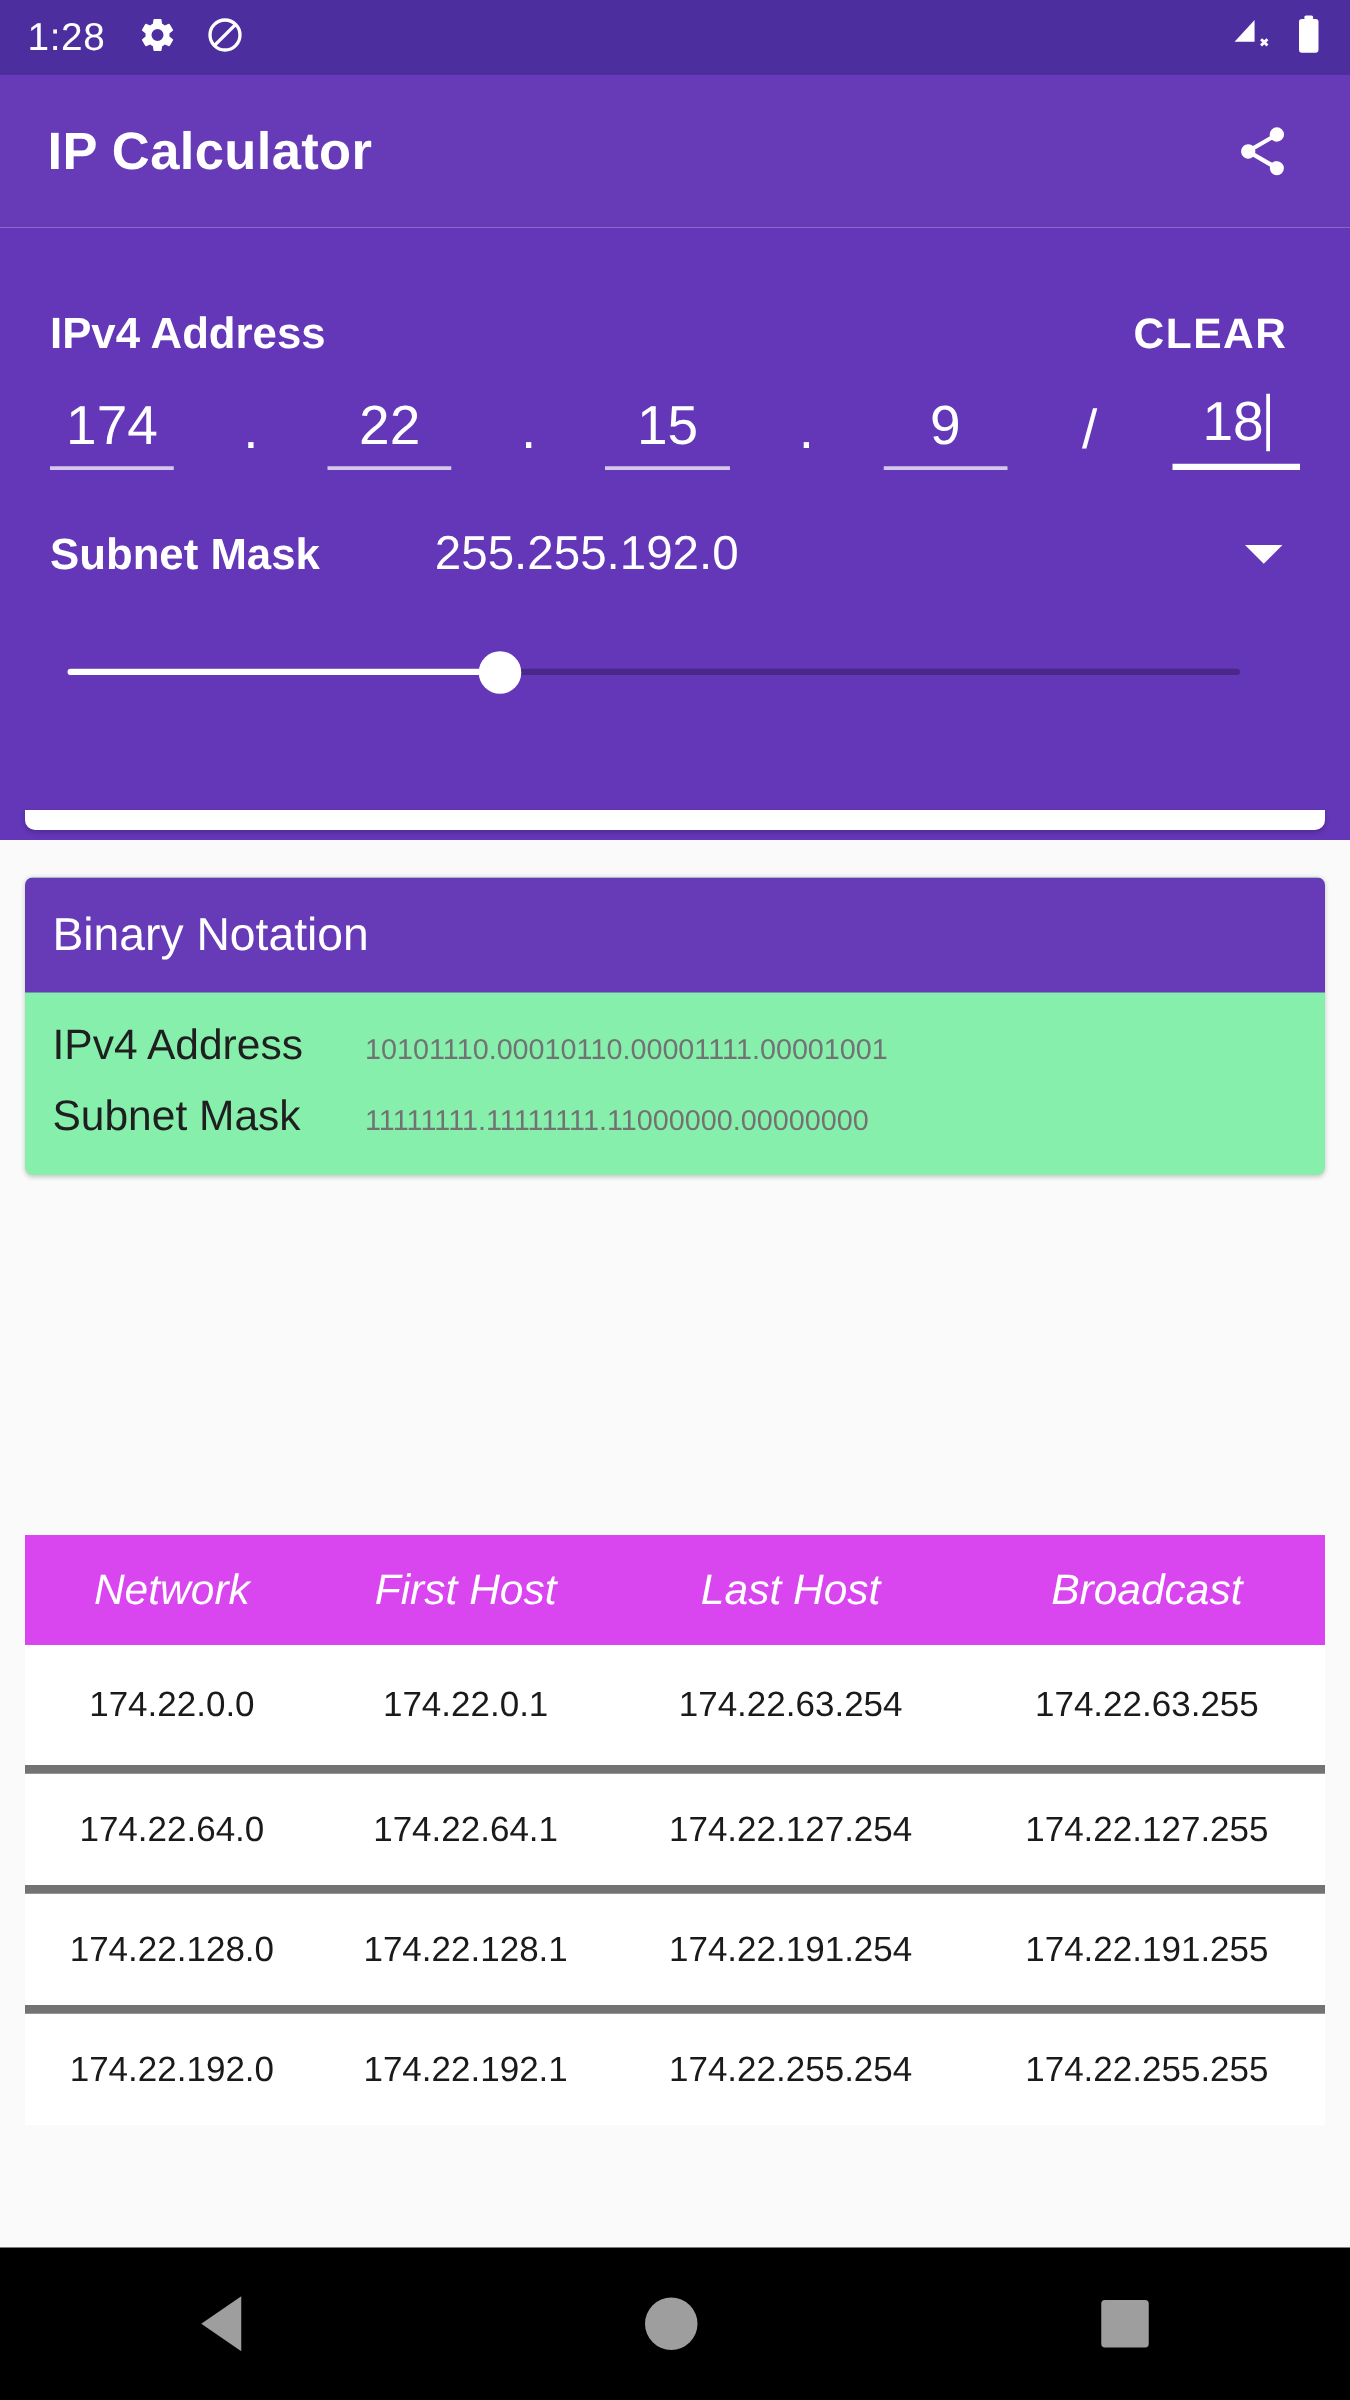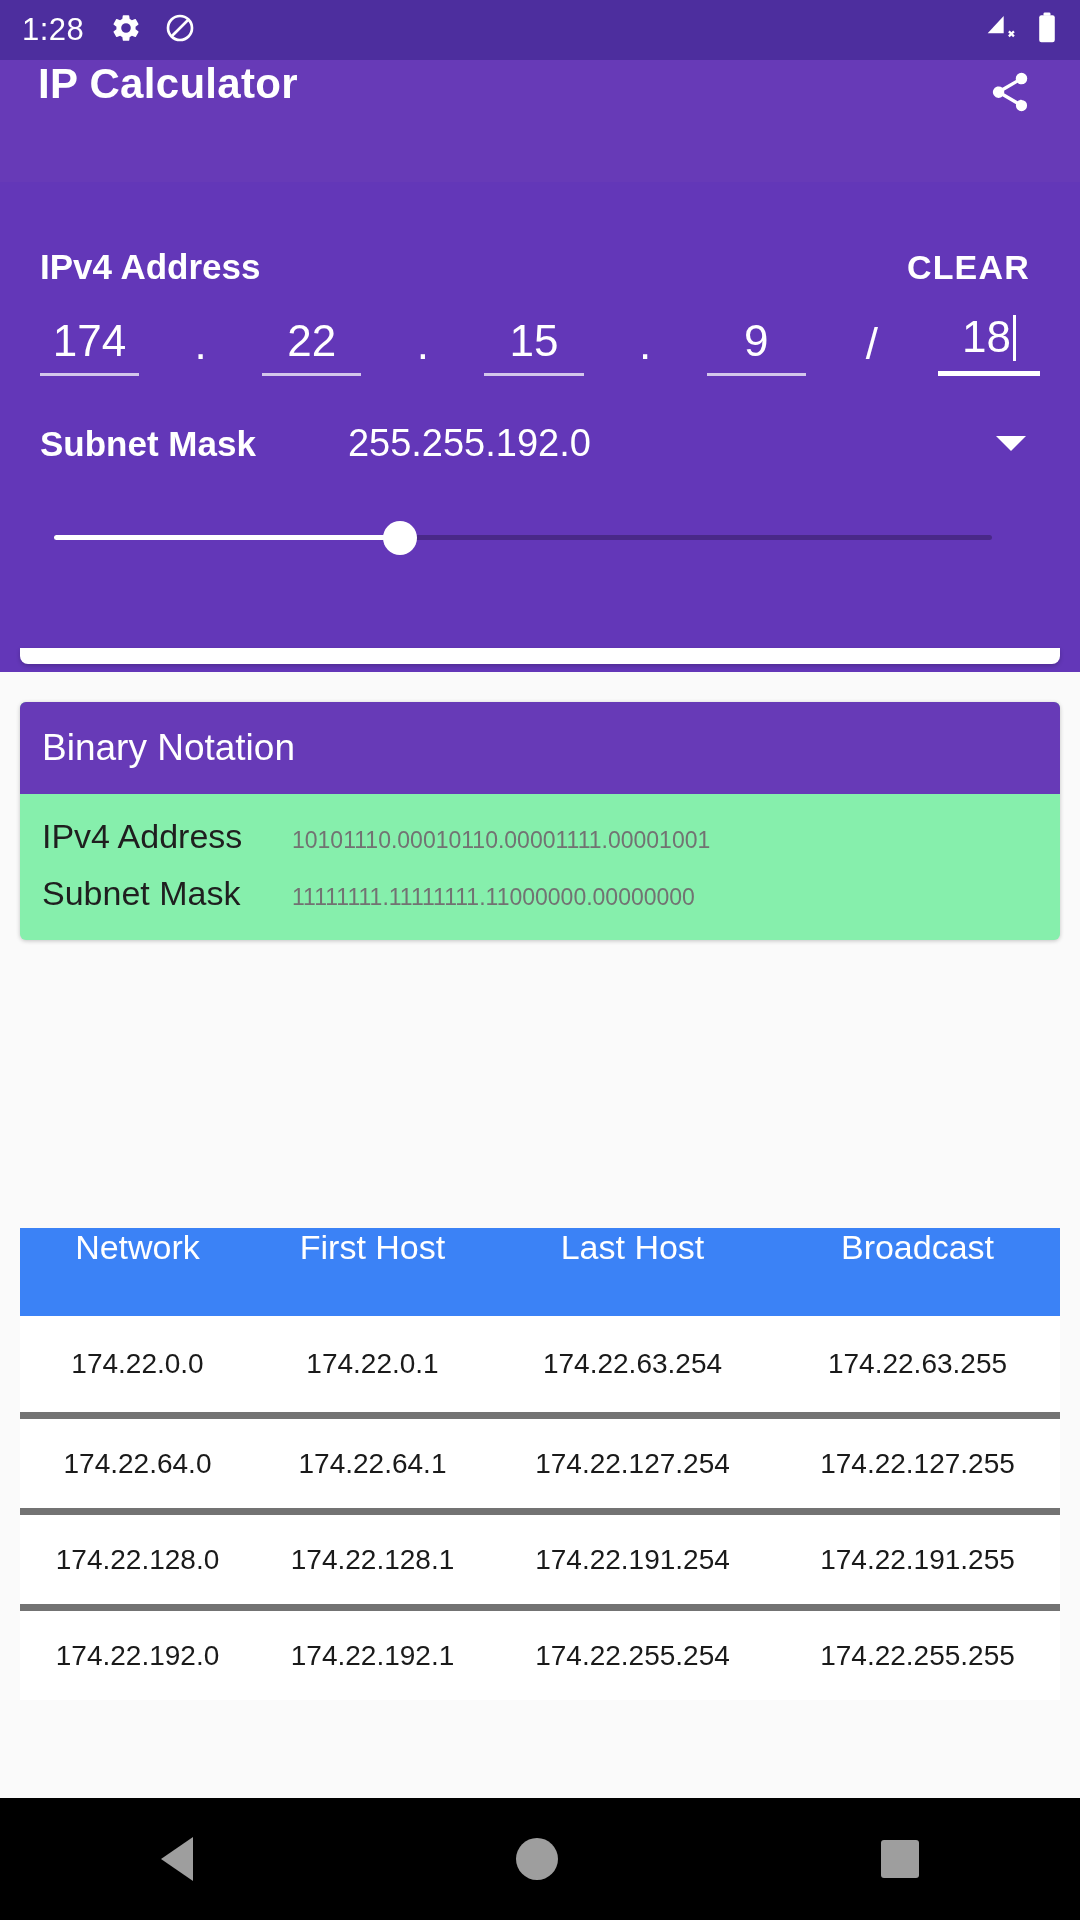--- a/index.html
+++ b/index.html
@@ -23,21 +23,21 @@
   .status-time { font-size: 31px; letter-spacing: .5px; font-weight: 400; }
   .status-left-icons { display: flex; align-items: center; gap: 22px; margin-left: 26px; }
   .status-right { margin-left: auto; display: flex; align-items: center; gap: 18px; }
   .sicon { display: block; }
 
   
   .appbar {
     position: absolute; top: 60px; left: 0;
     width: 1080px; height: 122px;
     background: #673ab7;
-    display: flex; align-items: flex-start;
+    display: flex; align-items: center;
     padding: 0 38px;
   }
   .appbar-title {
     color: #ffffff; font-size: 42px; font-weight: 700; letter-spacing: .3px;
   }
   .appbar-actions { margin-left: auto; display: flex; align-items: center; }
   .share-btn { width: 64px; height: 64px; display: flex; align-items: center; justify-content: center; cursor: pointer; }
 
   
   .input-panel {
@@ -170,23 +170,23 @@
   }
 
   
   .result-table {
     position: absolute; top: 1228px; left: 20px;
     width: 1040px;
     background: #ffffff;
     overflow: hidden;
   }
   .rt-head {
-    background: #3b82f6;
+    background: #d946ef;
     height: 88px;
-    display: flex; align-items: flex-start;
+    display: flex; align-items: center; font-style: italic;
   }
   .rt-head .cell { color: #ffffff; font-size: 34px; font-weight: 400; }
   .rt-row { height: 96px; display: flex; align-items: center; border-top: 7px solid #737373; }
   .rt-row:first-of-type { border-top: none; }
   .cell { flex: none; text-align: center; white-space: nowrap; }
   .c1 { width: 235px; }
   .c2 { width: 235px; }
   .c3 { width: 285px; }
   .c4 { width: 285px; }
   .rt-body .cell { color: #1a1a1a; font-size: 28px; }

